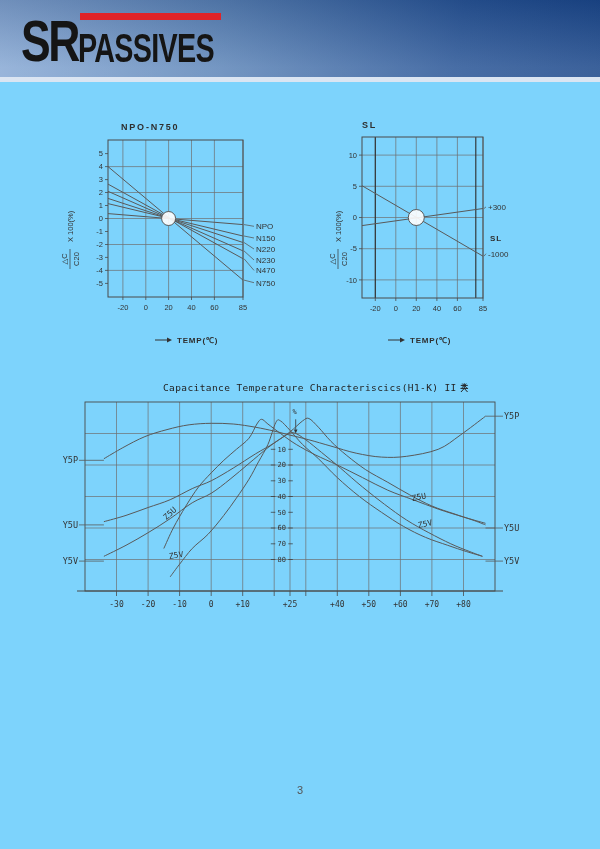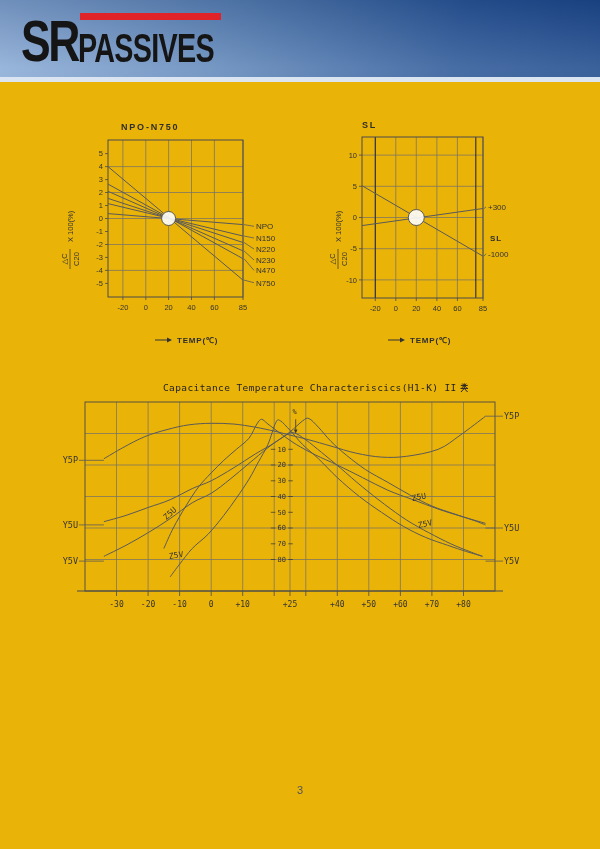--- a/index.html
+++ b/index.html
@@ -1,16 +1,16 @@
 <!DOCTYPE html>
 <html><head>
 <meta charset="utf-8">
 <style>
   html,body{margin:0;padding:0;background:#888;}
-  .page{position:relative;width:600px;height:849px;background:#eab308;overflow:hidden;
+  .page{position:relative;width:600px;height:849px;background:#7dd3fc;overflow:hidden;
         font-family:"Liberation Sans",sans-serif;}
   
   .band{position:absolute;left:0;top:0;width:600px;height:77px;
         background:linear-gradient(to bottom,rgba(8,34,80,.20),rgba(255,255,255,.14) 88%),
                    linear-gradient(100deg,#8aabd6 0%,#5d85b8 38%,#2a5697 76%,#1b478a 100%);}
   .band-edge{position:absolute;left:0;top:77px;width:600px;height:5px;background:#dbe5f2;}
   .logo{position:absolute;left:21px;top:9px;width:210px;height:56px;}
   .logo .sr{position:absolute;left:0;bottom:0;font-weight:bold;font-size:57px;line-height:.82;
             color:#151515;letter-spacing:-3px;transform:scaleX(.78);transform-origin:left bottom;}
   .logo .passives{position:absolute;left:57px;bottom:0;font-weight:bold;font-size:41px;line-height:.8;

